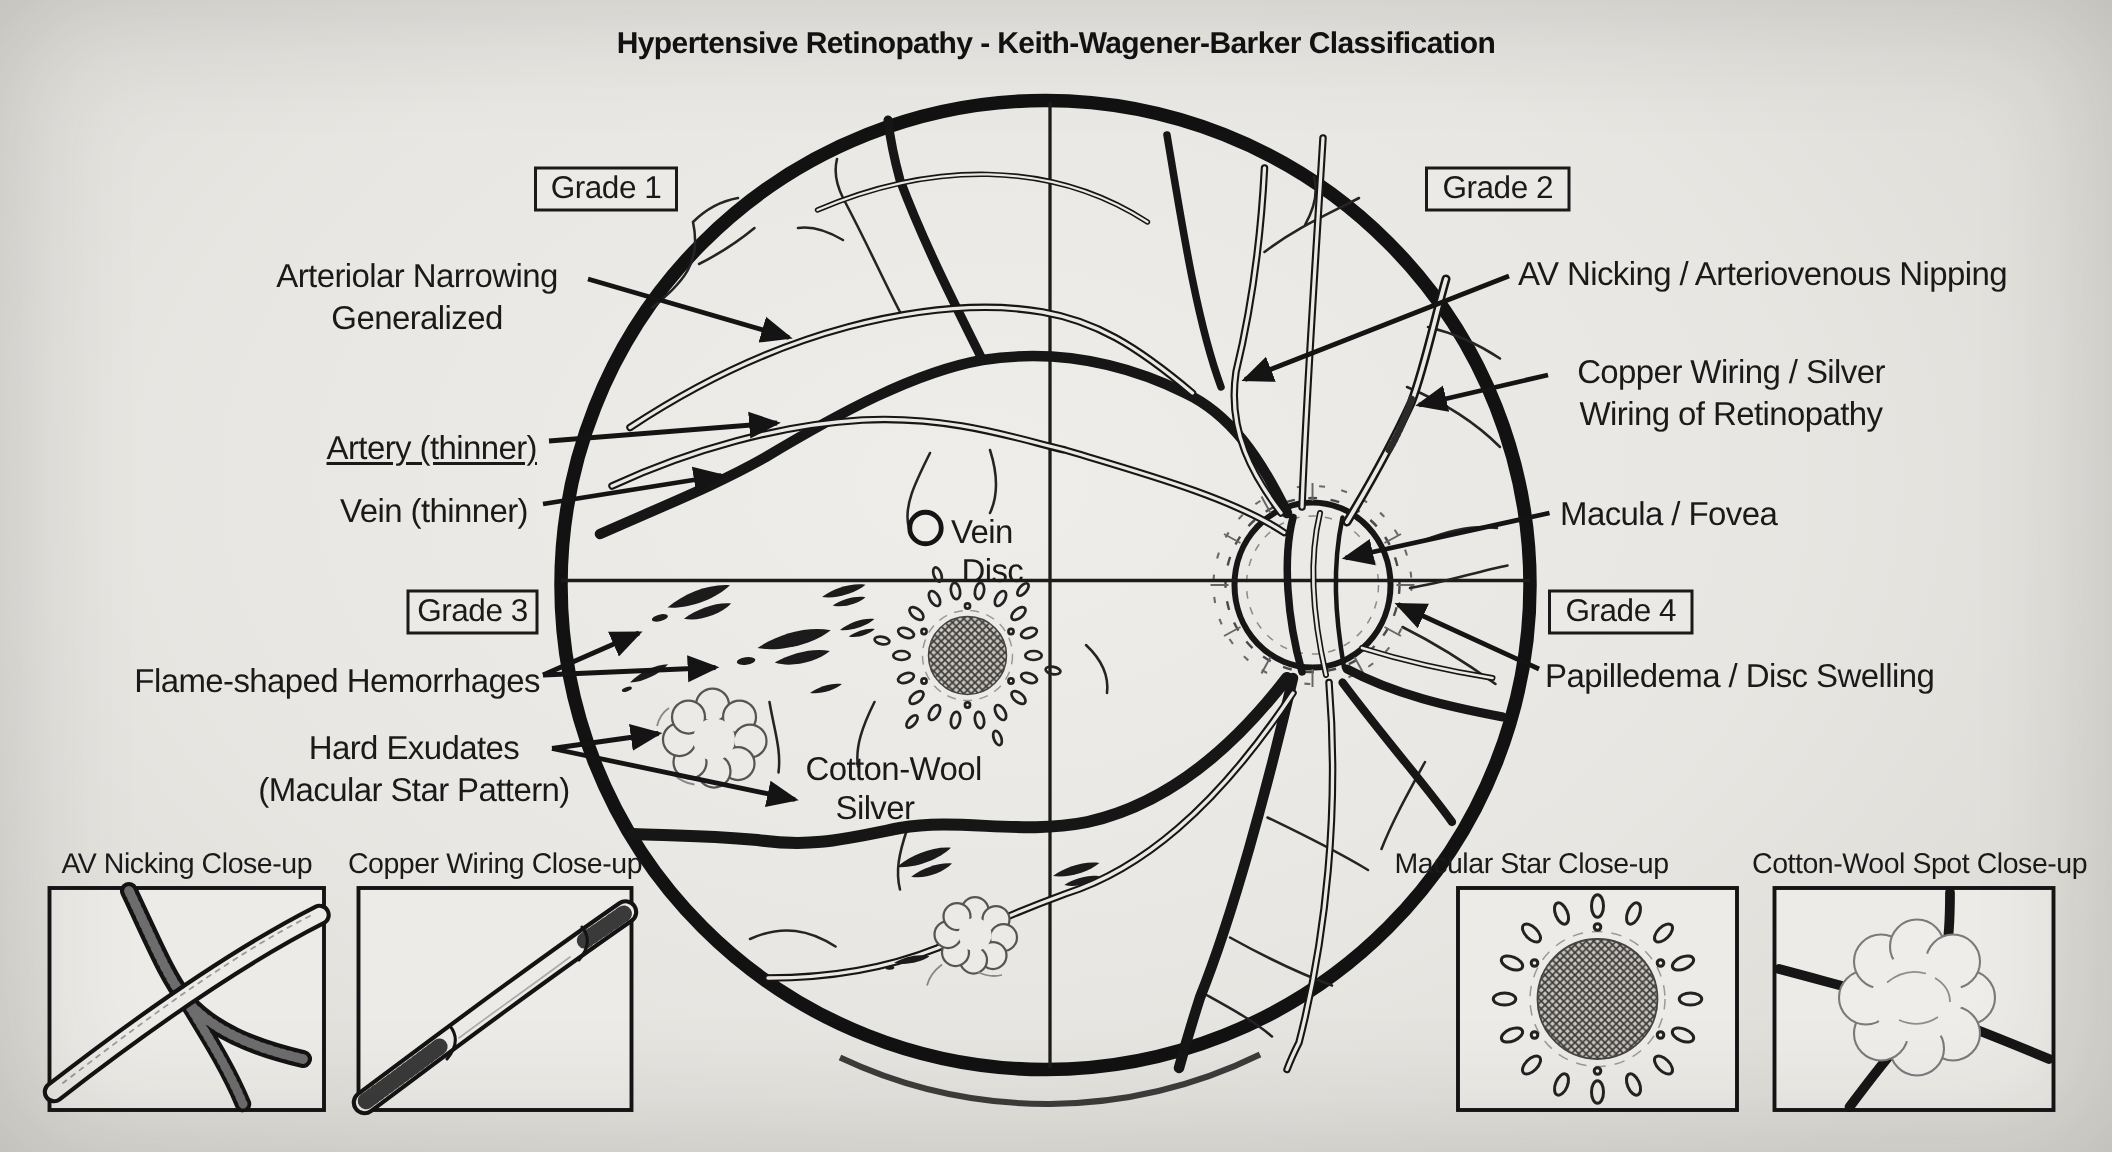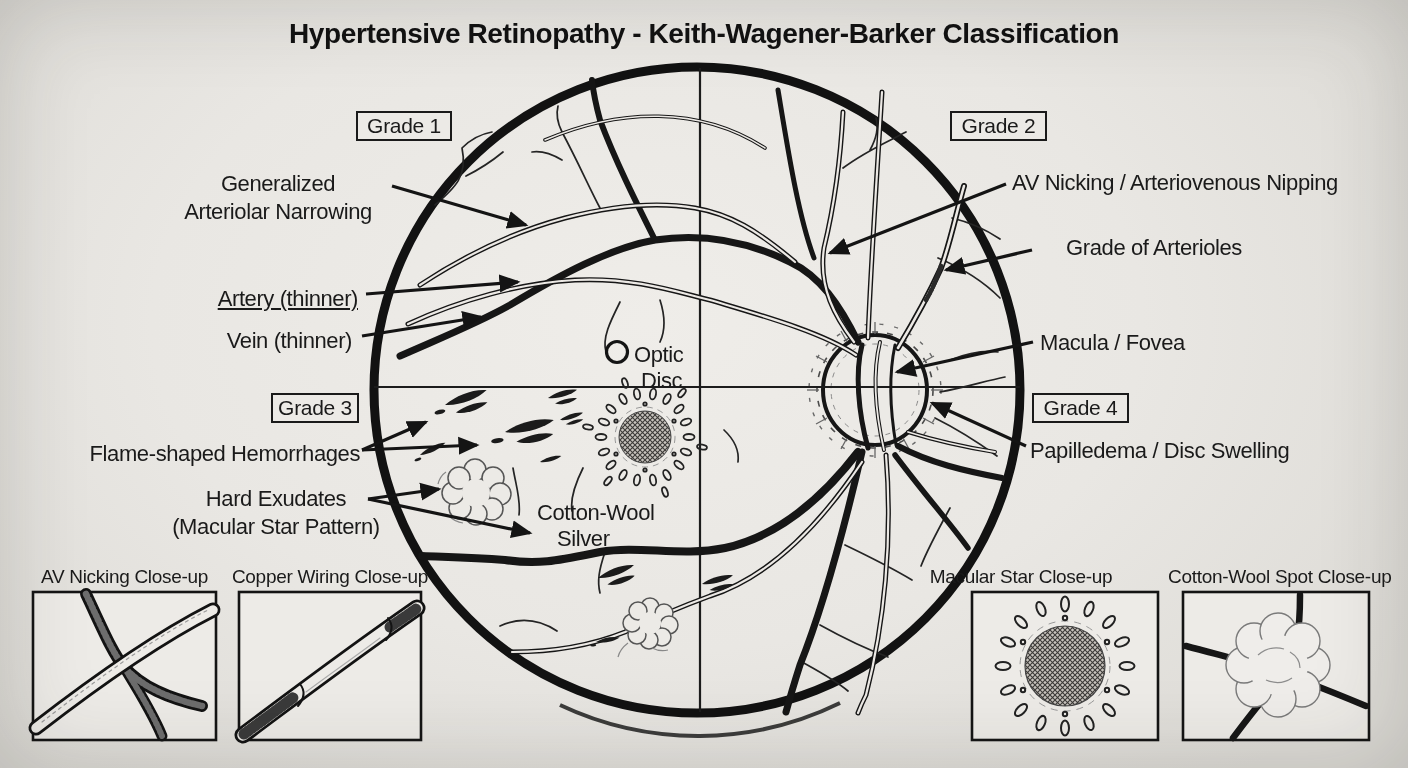--- a/index.html
+++ b/index.html
@@ -13,21 +13,21 @@
   .lbl{position:absolute;color:#1a1a1a;font-size:22px;line-height:28px;
        letter-spacing:-0.4px;white-space:nowrap;}
   .ctr{text-align:center;}
   .rgt{text-align:right;}
   .gradebox{position:absolute;border:2px solid #1a1a1a;color:#1a1a1a;
        font-size:21px;line-height:26px;text-align:center;letter-spacing:-0.3px;
        background:rgba(238,236,232,.5);}
   .cutitle{position:absolute;color:#1a1a1a;font-size:19px;line-height:22px;
        letter-spacing:-0.3px;text-align:center;white-space:nowrap;}
   #title{position:absolute;left:0;top:18px;width:1408px;text-align:center;
-       color:#111;font-size:28px;font-weight:700;letter-spacing:-0.4px;}
+       color:#111;font-size:20px;font-weight:700;letter-spacing:-0.4px;}
 </style>
 </head>
 <body>
 
 <div id="stage">
 
 <svg width="1408" height="768" viewBox="0 0 1408 768">
   <defs>
     <marker id="ah" markerWidth="7.2" markerHeight="6.4" refX="5.8" refY="3" orient="auto" markerUnits="strokeWidth">
       <path d="M0,0.2 L6.6,3 L0,5.8 Z" fill="#141414"></path>
@@ -323,39 +323,40 @@
 </svg>
 
 <div id="title">Hypertensive Retinopathy - Keith-Wagener-Barker Classification</div>
 
 <div class="gradebox" style="left:356px;top:111px;width:92px;height:26px;">Grade 1</div>
 <div class="gradebox" style="left:950px;top:111px;width:93px;height:26px;">Grade 2</div>
 <div class="gradebox" style="left:271px;top:393px;width:84px;height:26px;">Grade 3</div>
 <div class="gradebox" style="left:1032px;top:393px;width:93px;height:26px;">Grade 4</div>
 
 <div class="lbl ctr" style="left:128px;top:170px;width:300px;">
+  <div>Arteriolar Narrowing</div>
   <div>Generalized</div>
-  <div>Arteriolar Narrowing</div>
 </div>
 <div class="lbl rgt" style="right:1050px;top:285px;width:220px;text-decoration:underline;">Artery (thinner)</div>
 <div class="lbl rgt" style="right:1056px;top:327px;width:220px;">Vein (thinner)</div>
 <div class="lbl rgt" style="right:1048px;top:440px;width:320px;">Flame-shaped Hemorrhages</div>
 <div class="lbl ctr" style="left:126px;top:485px;width:300px;">
   <div>Hard Exudates</div>
   <div>(Macular Star Pattern)</div>
 </div>
 
 <div class="lbl" style="left:1012px;top:169px;">AV Nicking / Arteriovenous Nipping</div>
 <div class="lbl ctr" style="left:1028px;top:234px;width:252px;">
-  <div>Grade of Arterioles</div>
+  <div>Copper Wiring / Silver</div>
+  <div>Wiring of Retinopathy</div>
 </div>
 <div class="lbl" style="left:1040px;top:329px;">Macula / Fovea</div>
 <div class="lbl" style="left:1030px;top:437px;">Papilledema / Disc Swelling</div>
 
-<div class="lbl" style="left:634px;top:341px;">Optic</div>
+<div class="lbl" style="left:634px;top:341px;">Vein</div>
 <div class="lbl" style="left:641px;top:367px;">Disc</div>
 <div class="lbl" style="left:537px;top:499px;">Cotton-Wool</div>
 <div class="lbl" style="left:557px;top:525px;">Silver</div>
 
 <div class="cutitle" style="left:23px;top:566px;width:203px;">AV Nicking Close-up</div>
 <div class="cutitle" style="left:229px;top:566px;width:202px;">Copper Wiring Close-up</div>
 <div class="cutitle" style="left:918px;top:566px;width:206px;">Macular Star Close-up</div>
 <div class="cutitle" style="left:1168px;top:566px;width:216px;">Cotton-Wool Spot Close-up</div>
 
 </div>

